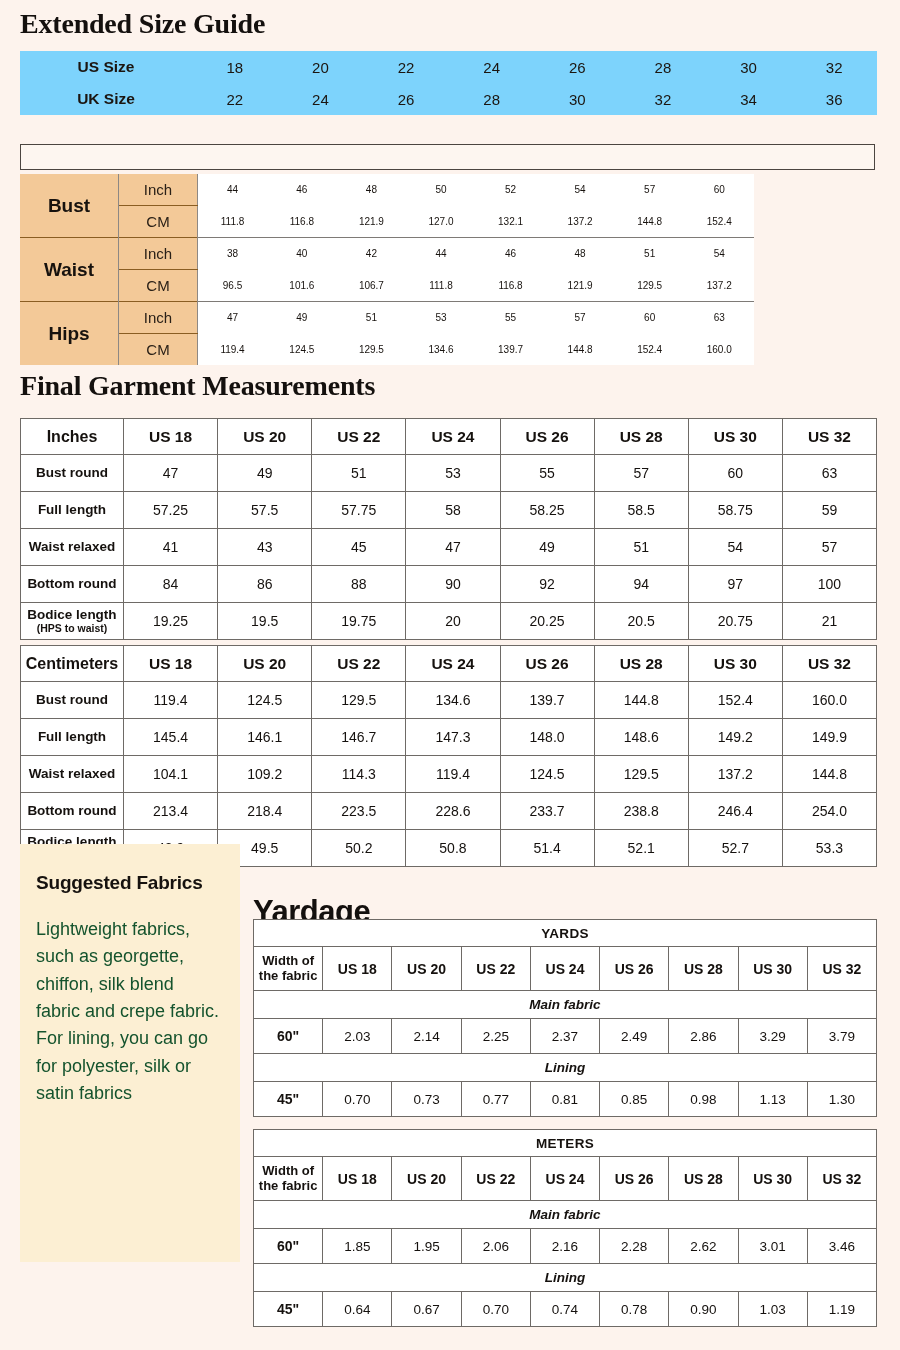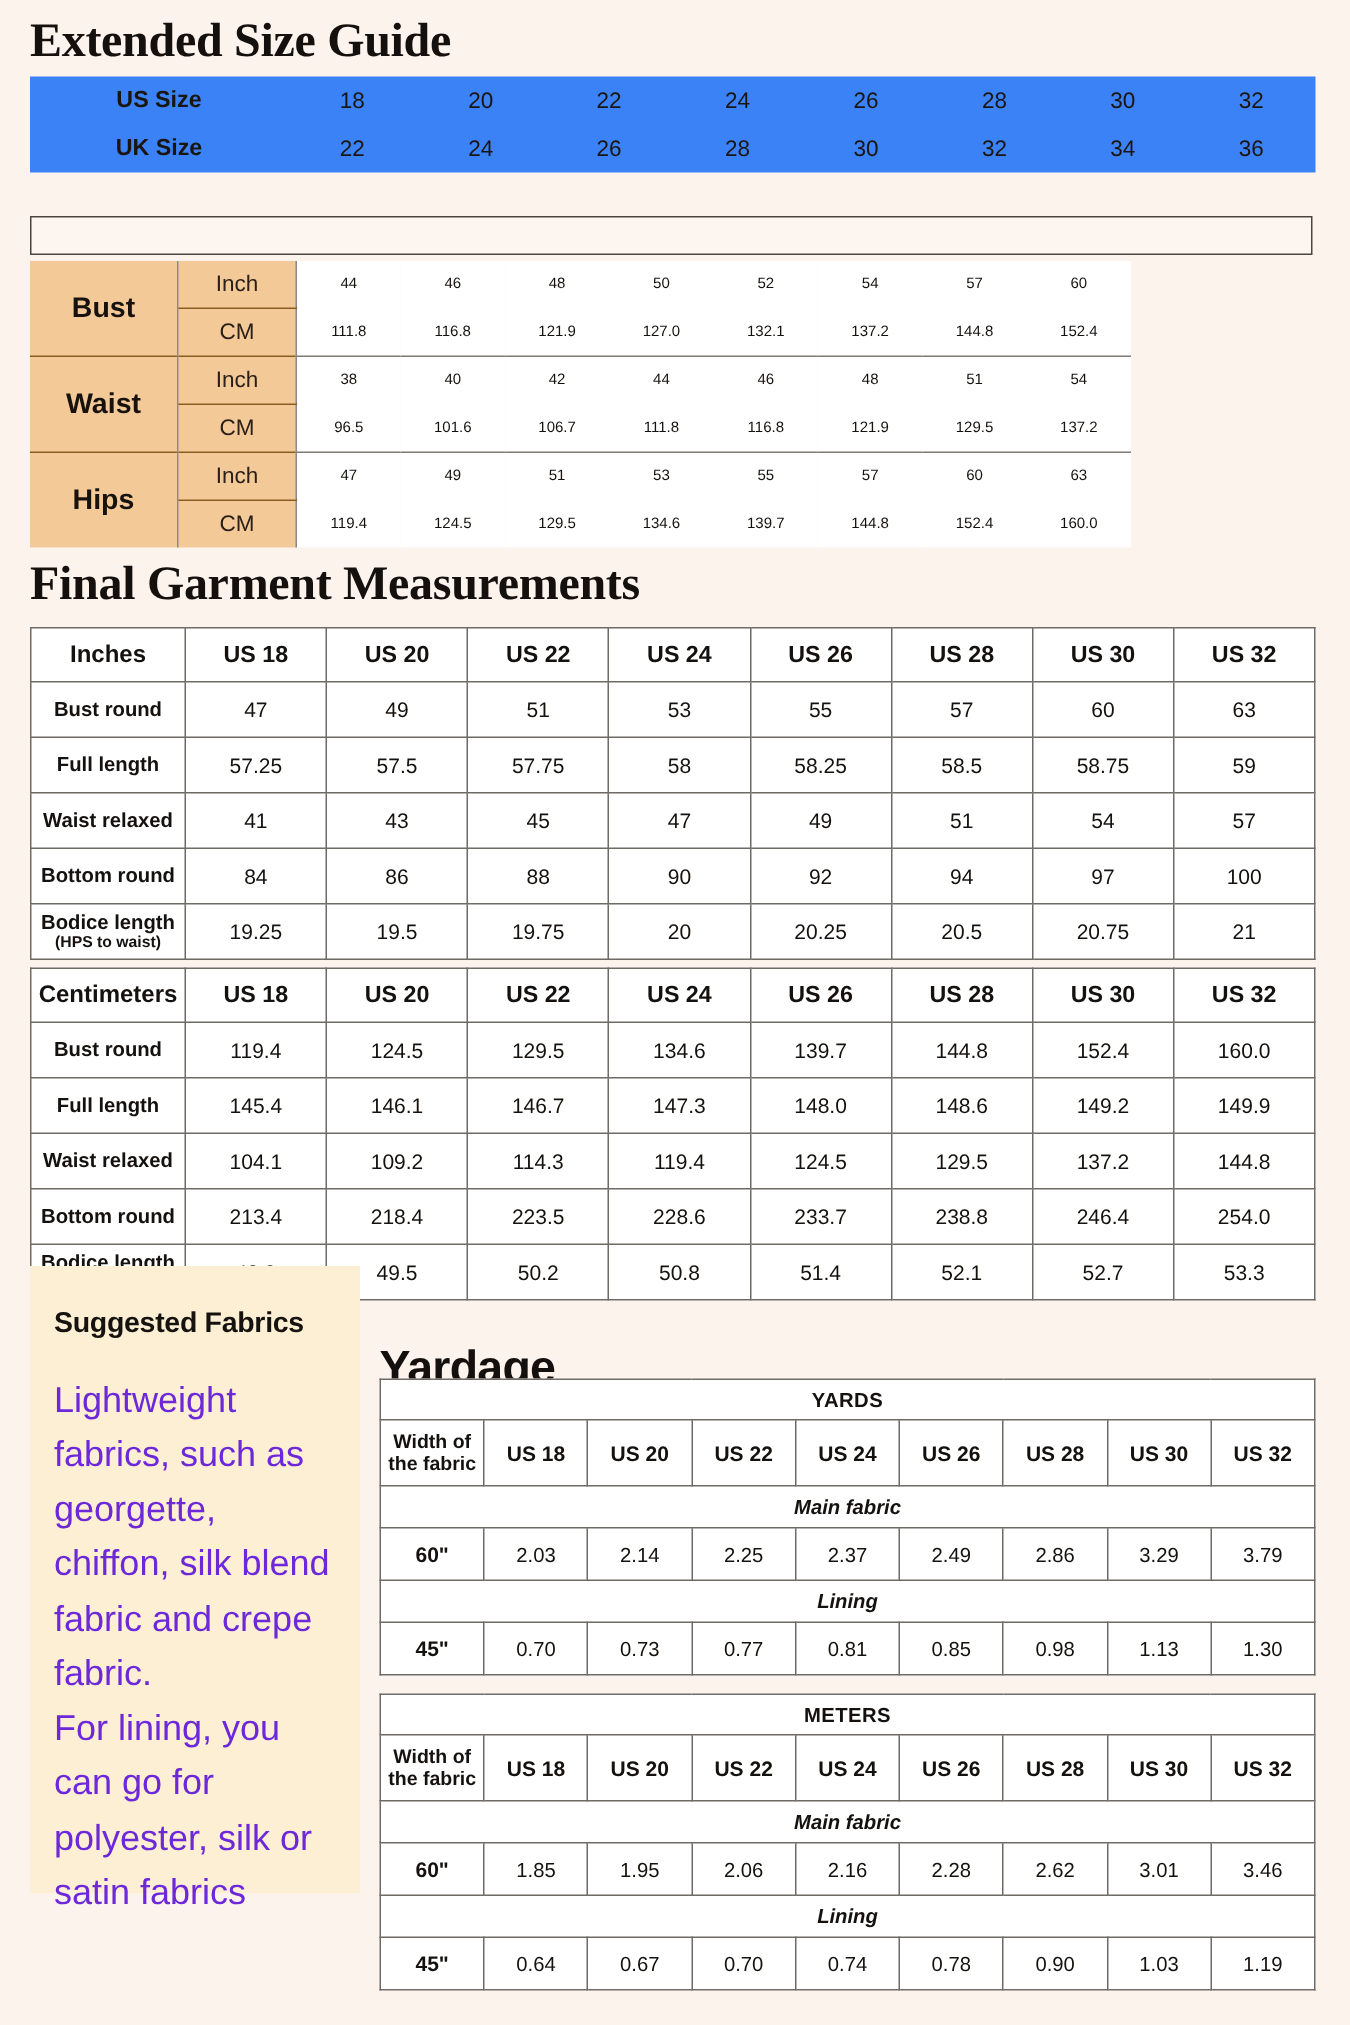--- a/index.html
+++ b/index.html
@@ -13,21 +13,21 @@
     font-family: "Liberation Sans", sans-serif;
     color: #131313;
     overflow: hidden;
     position: relative;
   }
 
   
   .doc-title {
     font-family: "Liberation Serif", serif;
     font-weight: bold;
-    font-size: 32px;
+    font-size: 28px;
     letter-spacing: -0.2px;
     color: #14100e;
     margin: 0;
     padding: 0;
   }
   #title-extended { position: absolute; left: 20px; top: 8px; }
   #title-final    { position: absolute; left: 20px; top: 370px; }
   #title-yardage  {
     position: absolute; left: 253px; top: 873px;
     font-family: "Liberation Sans", sans-serif;
@@ -37,21 +37,21 @@
 
   
   table { border-collapse: collapse; table-layout: fixed; }
 
   
   #size-header-block {
     position: absolute;
     left: 20px; top: 51px;
     width: 857px;
   }
-  #size-header-block table { width: 100%; background: #3b82f6; }
+  #size-header-block table { width: 100%; background: #7dd3fc; }
   #size-header-block td {
     height: 30px;
     font-size: 15px;
     text-align: center;
     color: #1b1510;
     border: none;
   }
   #size-header-block td.rowlabel {
     font-weight: bold;
     font-size: 15.5px;
@@ -152,23 +152,23 @@
     padding: 28px 20px 0 16px;
   }
   #fabrics-panel .fp-title {
     font-weight: bold;
     font-size: 19px;
     color: #16120f;
     letter-spacing: -0.2px;
     margin: 0 0 22px 0;
   }
   #fabrics-panel .fp-body {
-    font-size: 24px;
+    font-size: 18px;
     line-height: 1.52;
-    color: #6d28d9;
+    color: #14532d;
     white-space: pre-line;
   }
 
   
   .yd-table {
     position: absolute;
     left: 253px;
     width: 624px;
   }
   #yd-yards  { top: 919px; }

